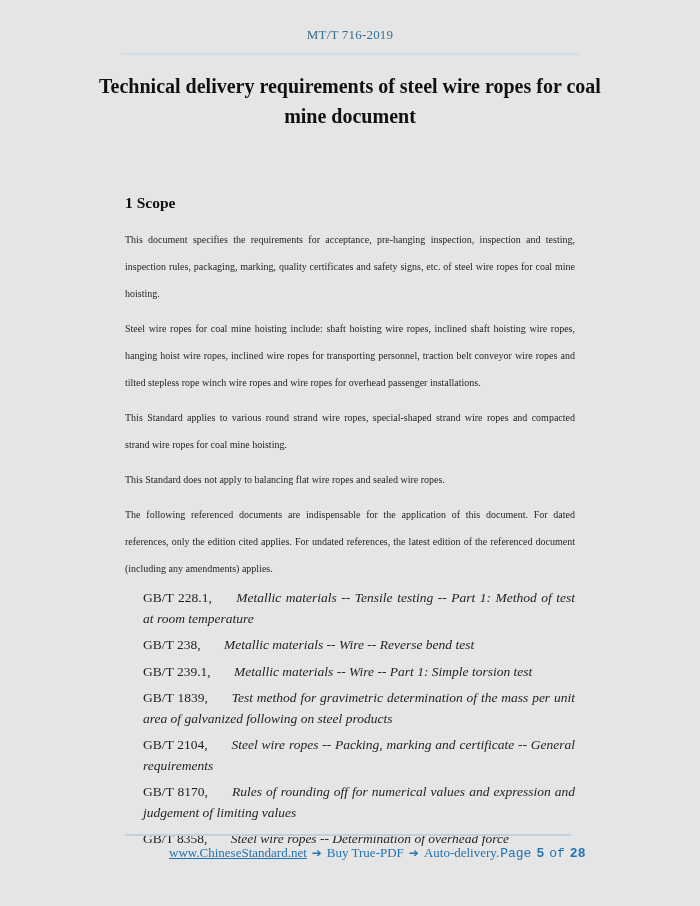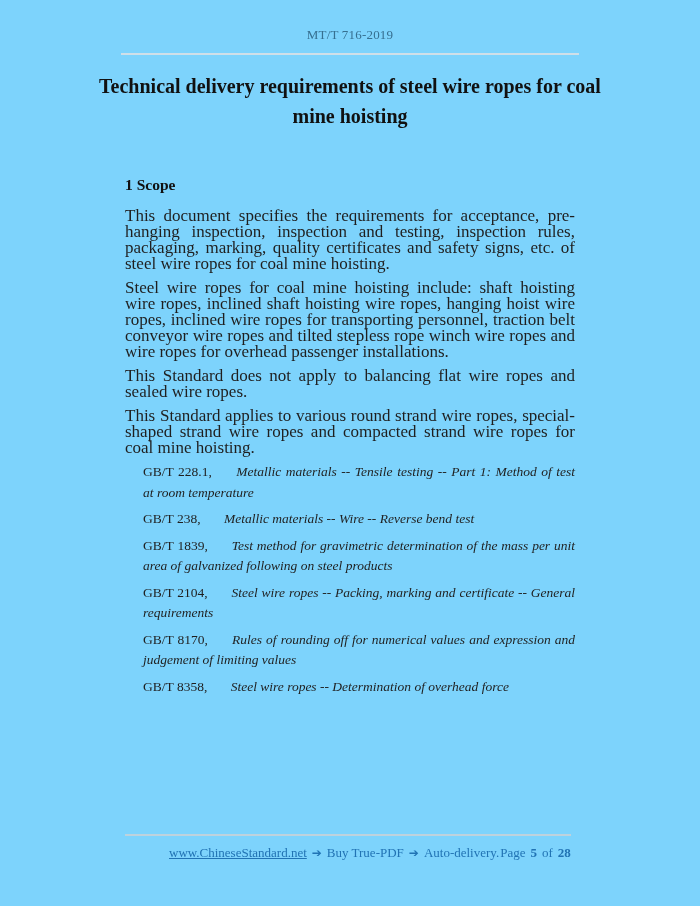--- a/index.html
+++ b/index.html
@@ -1,21 +1,21 @@
 <!DOCTYPE html>
 <html><head>
 <meta charset="utf-8">
 <style>
   * { margin:0; padding:0; box-sizing:border-box; }
   html,body { background:#ffffff; }
   .page {
     position:relative;
     width:700px; height:906px;
     margin:0 auto;
-    background:#7dd3fc;
+    background:#e5e5e5;
     overflow:hidden;
     font-family:"Liberation Serif","DejaVu Serif",serif;
     color:#1f1f1f;
   }
   .doc-number {
     padding-top:27px;
     text-align:center;
     font-size:13px;
     color:#366f90;
     letter-spacing:.2px;
@@ -35,25 +35,25 @@
     color:#111;
   }
   .doc-title .title-line { display:block; }
   .content { padding:0 125px; }
   h2.sec {
     font-size:15.5px;
     line-height:22px;
     font-weight:bold;
     color:#111;
   }
-  .sec-scope  { margin-top:43px; margin-bottom:12px; }
+  .sec-scope  { margin-top:61px; margin-bottom:12px; }
   .sec-norm   { margin-top:8px;  margin-bottom:12px; }
   p.body {
-    font-size:17px;
-    line-height:16px;
+    font-size:10px;
+    line-height:27px;
     text-align:justify;
     margin-top:8px;
   }
   .refs { margin-left:18px; }
   p.ref {
     font-size:13.5px;
     line-height:20.5px;
     text-align:justify;
     margin-top:6px;
   }
@@ -78,58 +78,63 @@
     color:#2173b4;
     text-decoration:underline;
     cursor:pointer;
   }
   .arrow-icon {
     font-family:"DejaVu Sans",sans-serif;
     font-weight:bold;
     margin:0 5px;
     font-size:12px;
   }
-  .page-info { white-space:nowrap; }
+  .page-info { white-space:nowrap;font-family:Liberation Mono, monospace; }
   .page-info .num { font-weight:bold; margin:0 4px; }
   .page-info .lbl { margin:0 1px; }
 </style>
 </head>
 <body>
 
 <div class="page">
 
   <div class="doc-number">MT/T 716-2019</div>
 
   <div class="header-rule"></div>
 
   <h1 class="doc-title">
     <span class="title-line">Technical delivery requirements of steel wire ropes for coal</span>
-    <span class="title-line">mine hoisting</span>
+    <span class="title-line">mine document</span>
   </h1>
 
   <div class="content">
 
     <section>
       <h2 class="sec sec-scope">1 Scope</h2>
       <p class="body">This document specifies the requirements for acceptance, pre-hanging inspection, inspection and testing, inspection rules, packaging, marking, quality certificates and safety signs, etc. of steel wire ropes for coal mine hoisting.</p>
       <p class="body">Steel wire ropes for coal mine hoisting include: shaft hoisting wire ropes, inclined shaft hoisting wire ropes, hanging hoist wire ropes, inclined wire ropes for transporting personnel, traction belt conveyor wire ropes and tilted stepless rope winch wire ropes and wire ropes for overhead passenger installations.</p>
+      <p class="body">This Standard applies to various round strand wire ropes, special-shaped strand wire ropes and compacted strand wire ropes for coal mine hoisting.</p>
       <p class="body">This Standard does not apply to balancing flat wire ropes and sealed wire ropes.</p>
-      <p class="body">This Standard applies to various round strand wire ropes, special-shaped strand wire ropes and compacted strand wire ropes for coal mine hoisting.</p>
     </section>
 
     <section>
+      <p class="body">The following referenced documents are indispensable for the application of this document. For dated references, only the edition cited applies. For undated references, the latest edition of the referenced document (including any amendments) applies.</p>
 
       <div class="refs">
         <p class="ref">
           <span class="ref-code">GB/T 228.1,</span>
           <span class="ref-title">Metallic materials -- Tensile testing -- Part 1: Method of test at room temperature</span>
         </p>
         <p class="ref">
           <span class="ref-code">GB/T 238,</span>
           <span class="ref-title">Metallic materials -- Wire -- Reverse bend test</span>
+        </p>
+        <p class="ref">
+          <span class="ref-code">GB/T 239.1,</span>
+          <span class="ref-title">Metallic materials -- Wire -- Part 1: Simple torsion test</span>
         </p>
         <p class="ref">
           <span class="ref-code">GB/T 1839,</span>
           <span class="ref-title">Test method for gravimetric determination of the mass per unit area of galvanized following on steel products</span>
         </p>
         <p class="ref">
           <span class="ref-code">GB/T 2104,</span>
           <span class="ref-title">Steel wire ropes -- Packing, marking and certificate -- General requirements</span>
         </p>
         <p class="ref">

